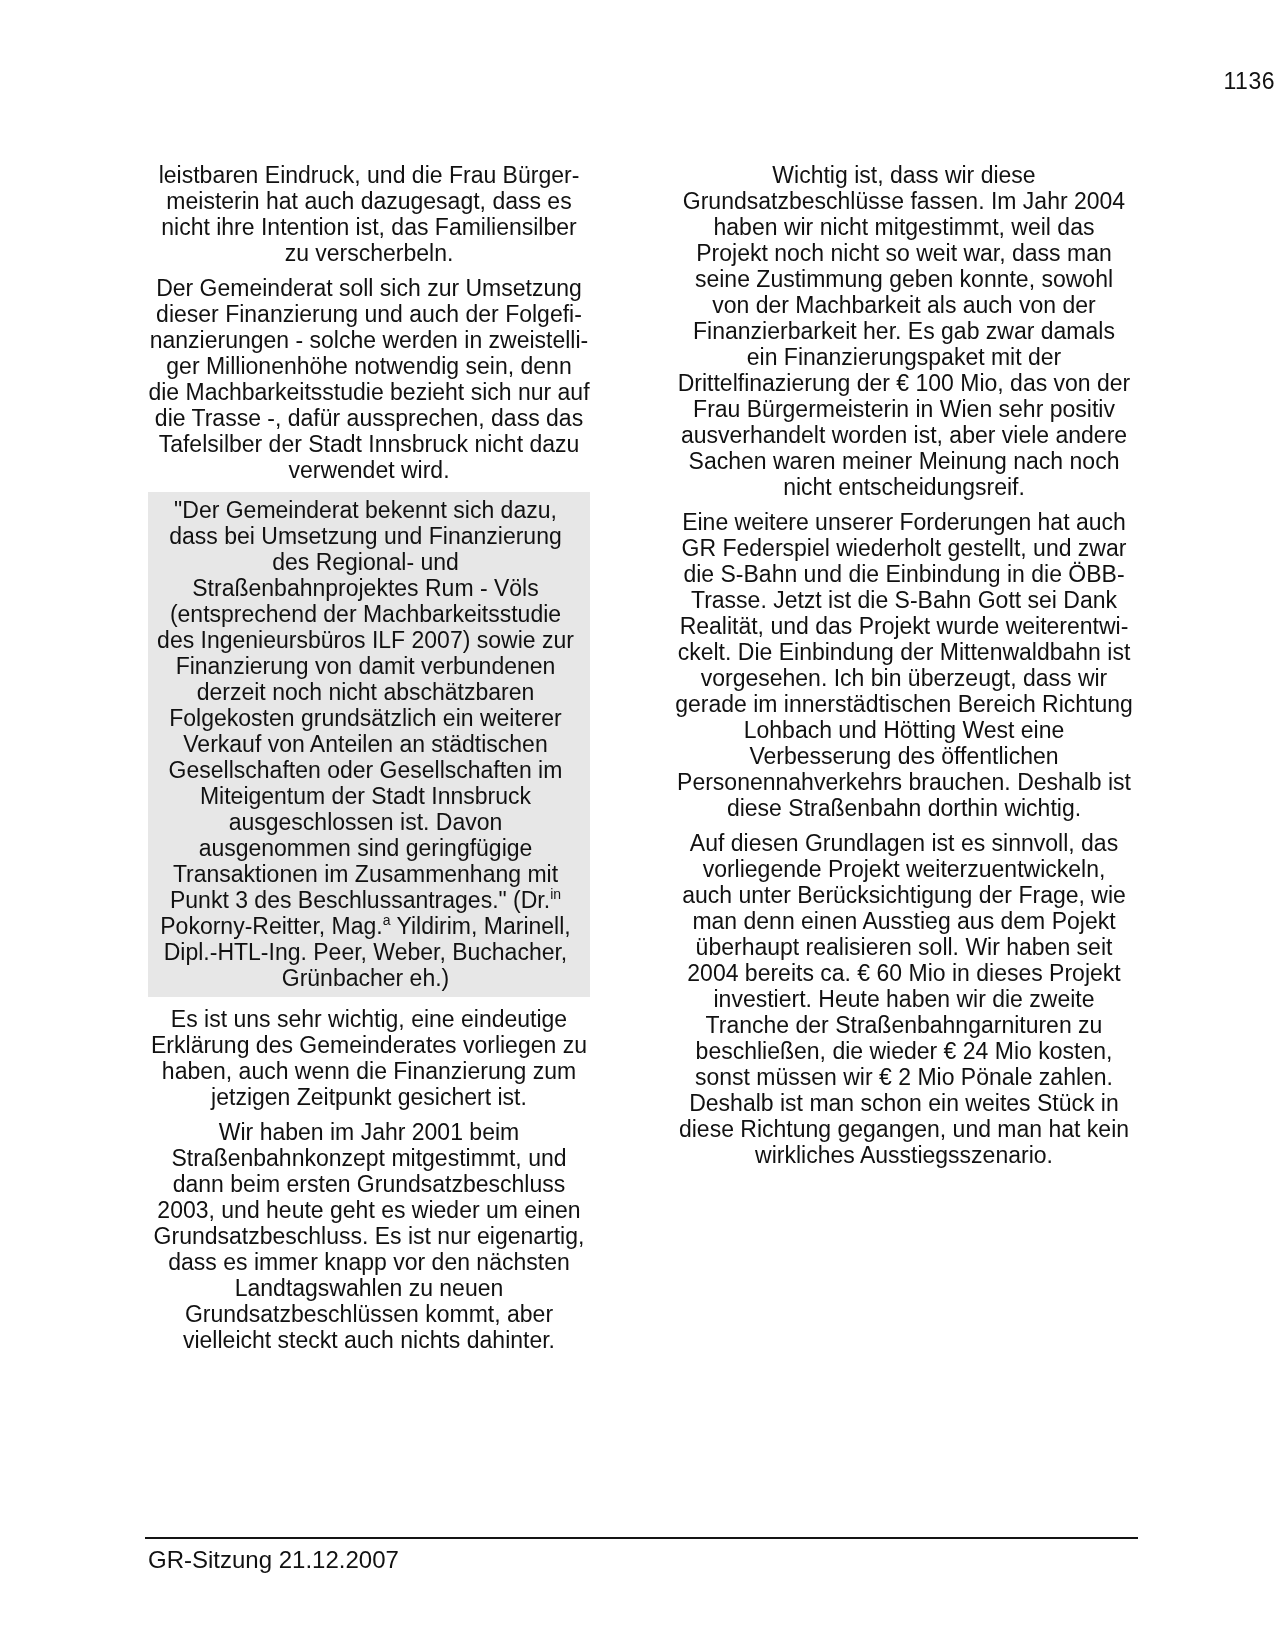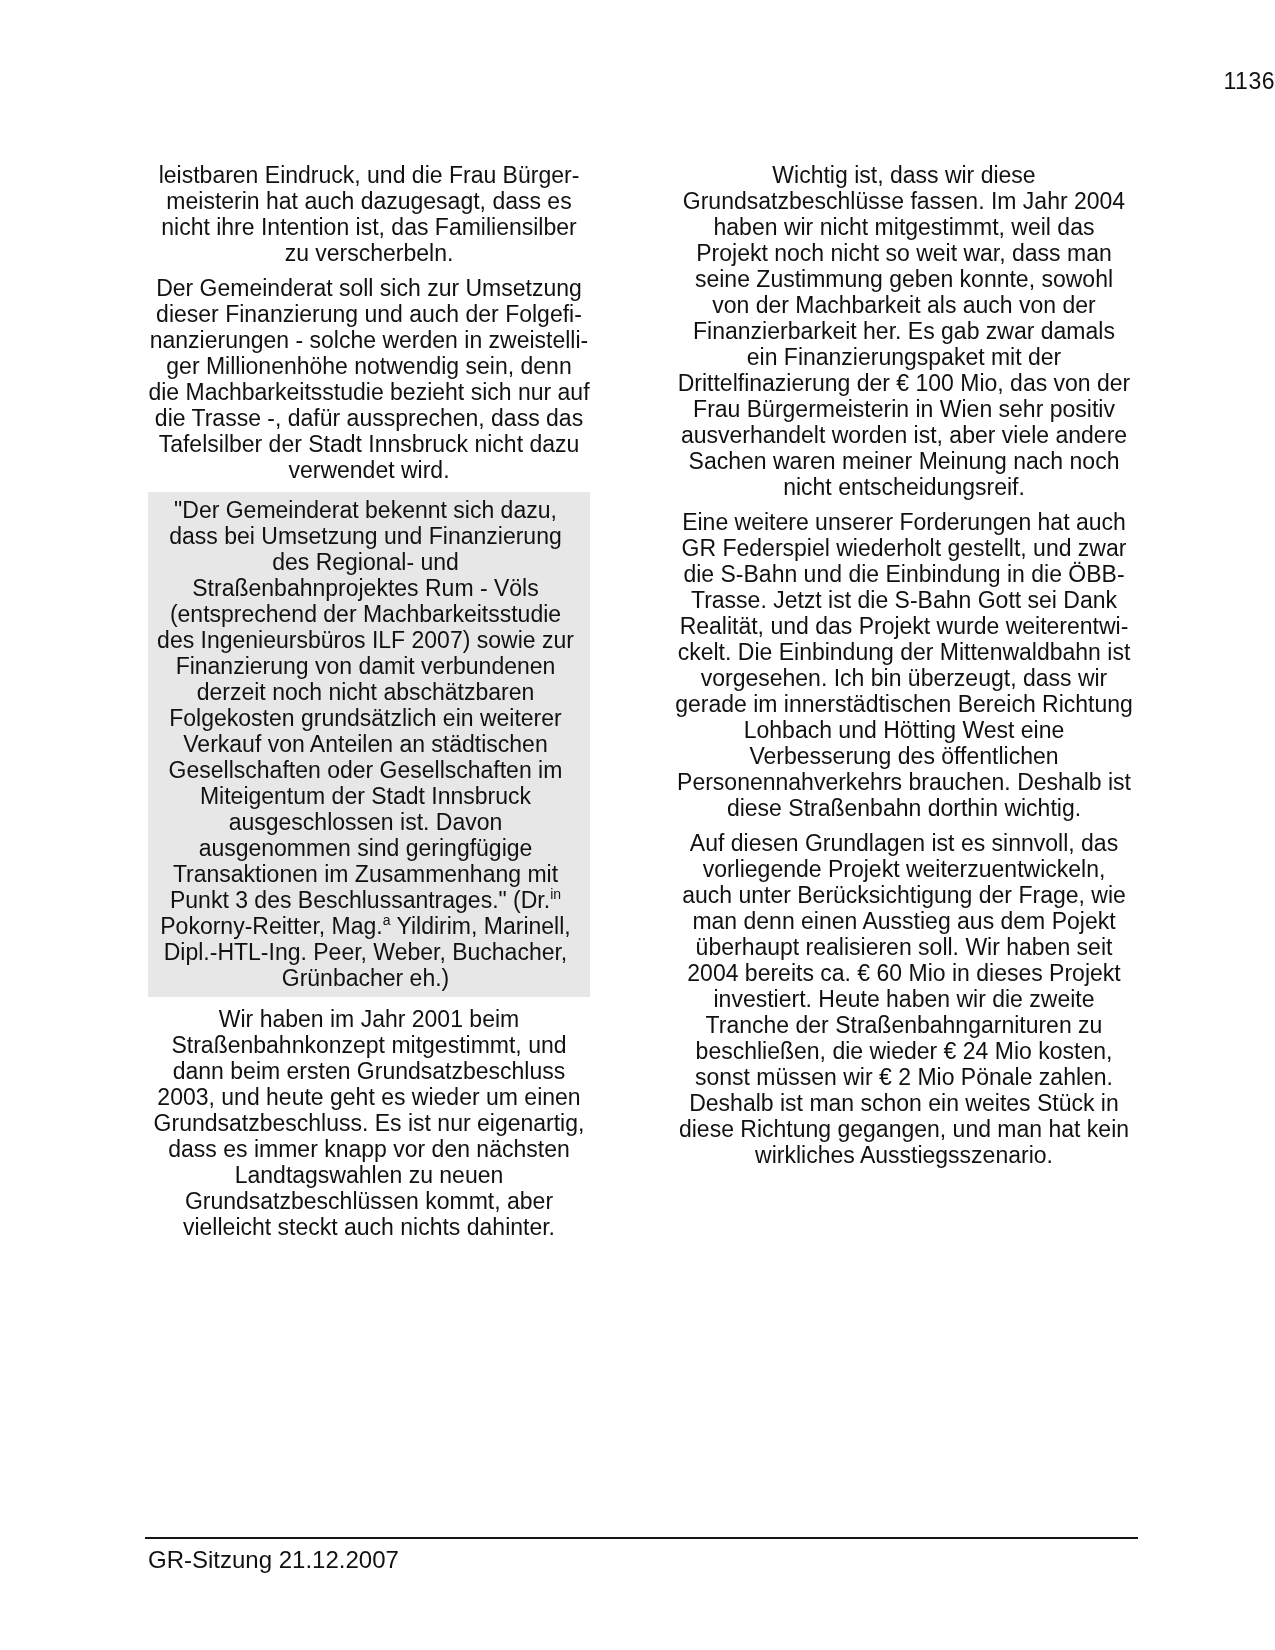--- a/index.html
+++ b/index.html
@@ -64,20 +64,21 @@
 </style>
 </head>
 <body style="background: rgb(255, 255, 255); color: rgb(17, 17, 17);">
 
 <div class="page-number">1136</div>
 
 <div class="col col-left">
   <p>leistbaren Eindruck, und die Frau Bürger­meisterin hat auch dazugesagt, dass es nicht ihre Intention ist, das Familiensilber zu verscherbeln.</p>
   <p>Der Gemeinderat soll sich zur Umsetzung dieser Finanzierung und auch der Folgefi­nanzierungen - solche werden in zweistelli­ger Millionenhöhe notwendig sein, denn die Machbarkeitsstudie bezieht sich nur auf die Trasse -, dafür aussprechen, dass das Tafelsilber der Stadt Innsbruck nicht dazu verwendet wird.</p>
   <p class="quote" style="background: rgb(231, 231, 231);"><span>"Der Gemeinderat bekennt sich dazu, dass bei Umsetzung und Finanzierung des Regional- und Straßenbahnprojektes Rum - Völs (entsprechend der Machbarkeitsstudie des Ingenieursbüros ILF 2007) sowie zur Finanzierung von damit verbundenen derzeit noch nicht abschätzbaren Folgekos­ten grundsätzlich ein weiterer Verkauf von Anteilen an städtischen Gesellschaften oder Gesellschaften im Miteigentum der Stadt Innsbruck ausgeschlossen ist. Davon ausgenommen sind geringfügige Transakti­onen im Zusammenhang mit Punkt 3 des Beschlussantrages." (Dr.</span><sup>in</sup><span> Pokorny-Reitter, Mag.</span><sup>a</sup><span> Yildirim, Marinell, Dipl.-HTL-Ing. Peer, Weber, Buchacher, Grünbacher eh.)</span></p>
+  <p>Es ist uns sehr wichtig, eine eindeutige Erklärung des Gemeinderates vorliegen zu haben, auch wenn die Finanzierung zum jetzigen Zeitpunkt gesichert ist.</p>
   <p>Wir haben im Jahr 2001 beim Straßenbahnkonzept mitgestimmt, und dann beim ersten Grundsatzbeschluss 2003, und heute geht es wieder um einen Grundsatzbeschluss. Es ist nur eigenartig, dass es immer knapp vor den nächsten Landtagswahlen zu neuen Grundsatzbeschlüssen kommt, aber vielleicht steckt auch nichts dahinter.</p>
 </div>
 
 <div class="col col-right">
   <p>Wichtig ist, dass wir diese Grundsatzbeschlüsse fassen. Im Jahr 2004 haben wir nicht mitgestimmt, weil das Projekt noch nicht so weit war, dass man seine Zustimmung geben konnte, sowohl von der Machbarkeit als auch von der Finanzierbarkeit her. Es gab zwar damals ein Finanzierungspaket mit der Drittelfinazierung der € 100 Mio, das von der Frau Bürgermeisterin in Wien sehr positiv ausverhandelt worden ist, aber viele andere Sachen waren meiner Meinung nach noch nicht entscheidungsreif.</p>
   <p>Eine weitere unserer Forderungen hat auch GR Federspiel wiederholt gestellt, und zwar die S-Bahn und die Einbindung in die ÖBB-Trasse. Jetzt ist die S-Bahn Gott sei Dank Realität, und das Projekt wurde weiterentwi­ckelt. Die Einbindung der Mittenwaldbahn ist vorgesehen. Ich bin überzeugt, dass wir gerade im innerstädtischen Bereich Richtung Lohbach und Hötting West eine Verbesserung des öffentlichen Personennahverkehrs brauchen. Deshalb ist diese Straßenbahn dorthin wichtig.</p>
   <p>Auf diesen Grundlagen ist es sinnvoll, das vorliegende Projekt weiterzuentwickeln, auch unter Berücksichtigung der Frage, wie man denn einen Ausstieg aus dem Pojekt überhaupt realisieren soll. Wir haben seit 2004 bereits ca. € 60 Mio in dieses Projekt investiert. Heute haben wir die zweite Tranche der Straßenbahngarnituren zu beschließen, die wieder € 24 Mio kosten, sonst müssen wir € 2 Mio Pönale zahlen. Deshalb ist man schon ein weites Stück in diese Richtung gegangen, und man hat kein wirkliches Ausstiegsszenario.</p>
 </div>
 
 <div class="footer-rule"></div>

